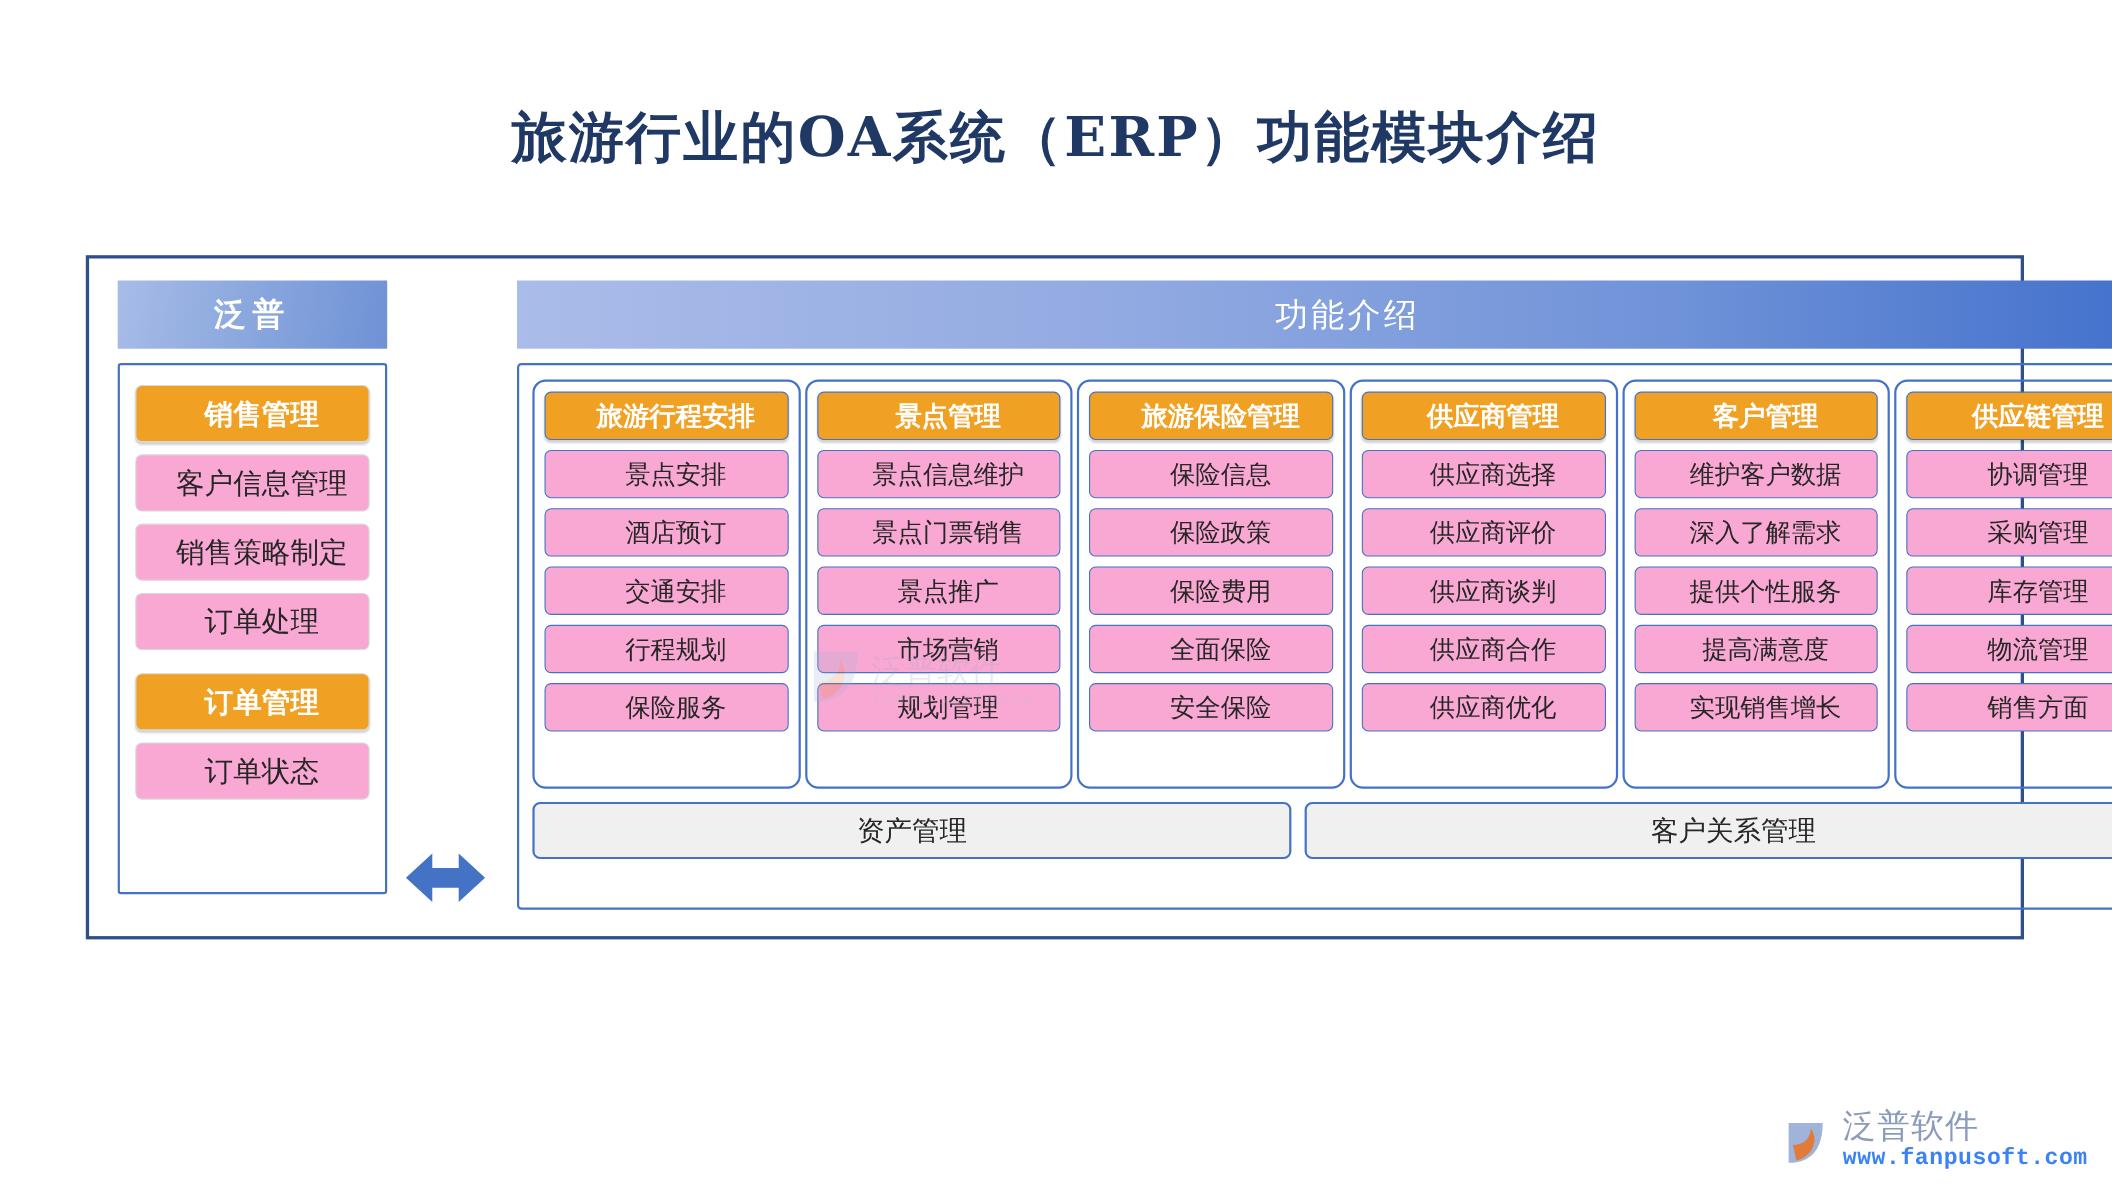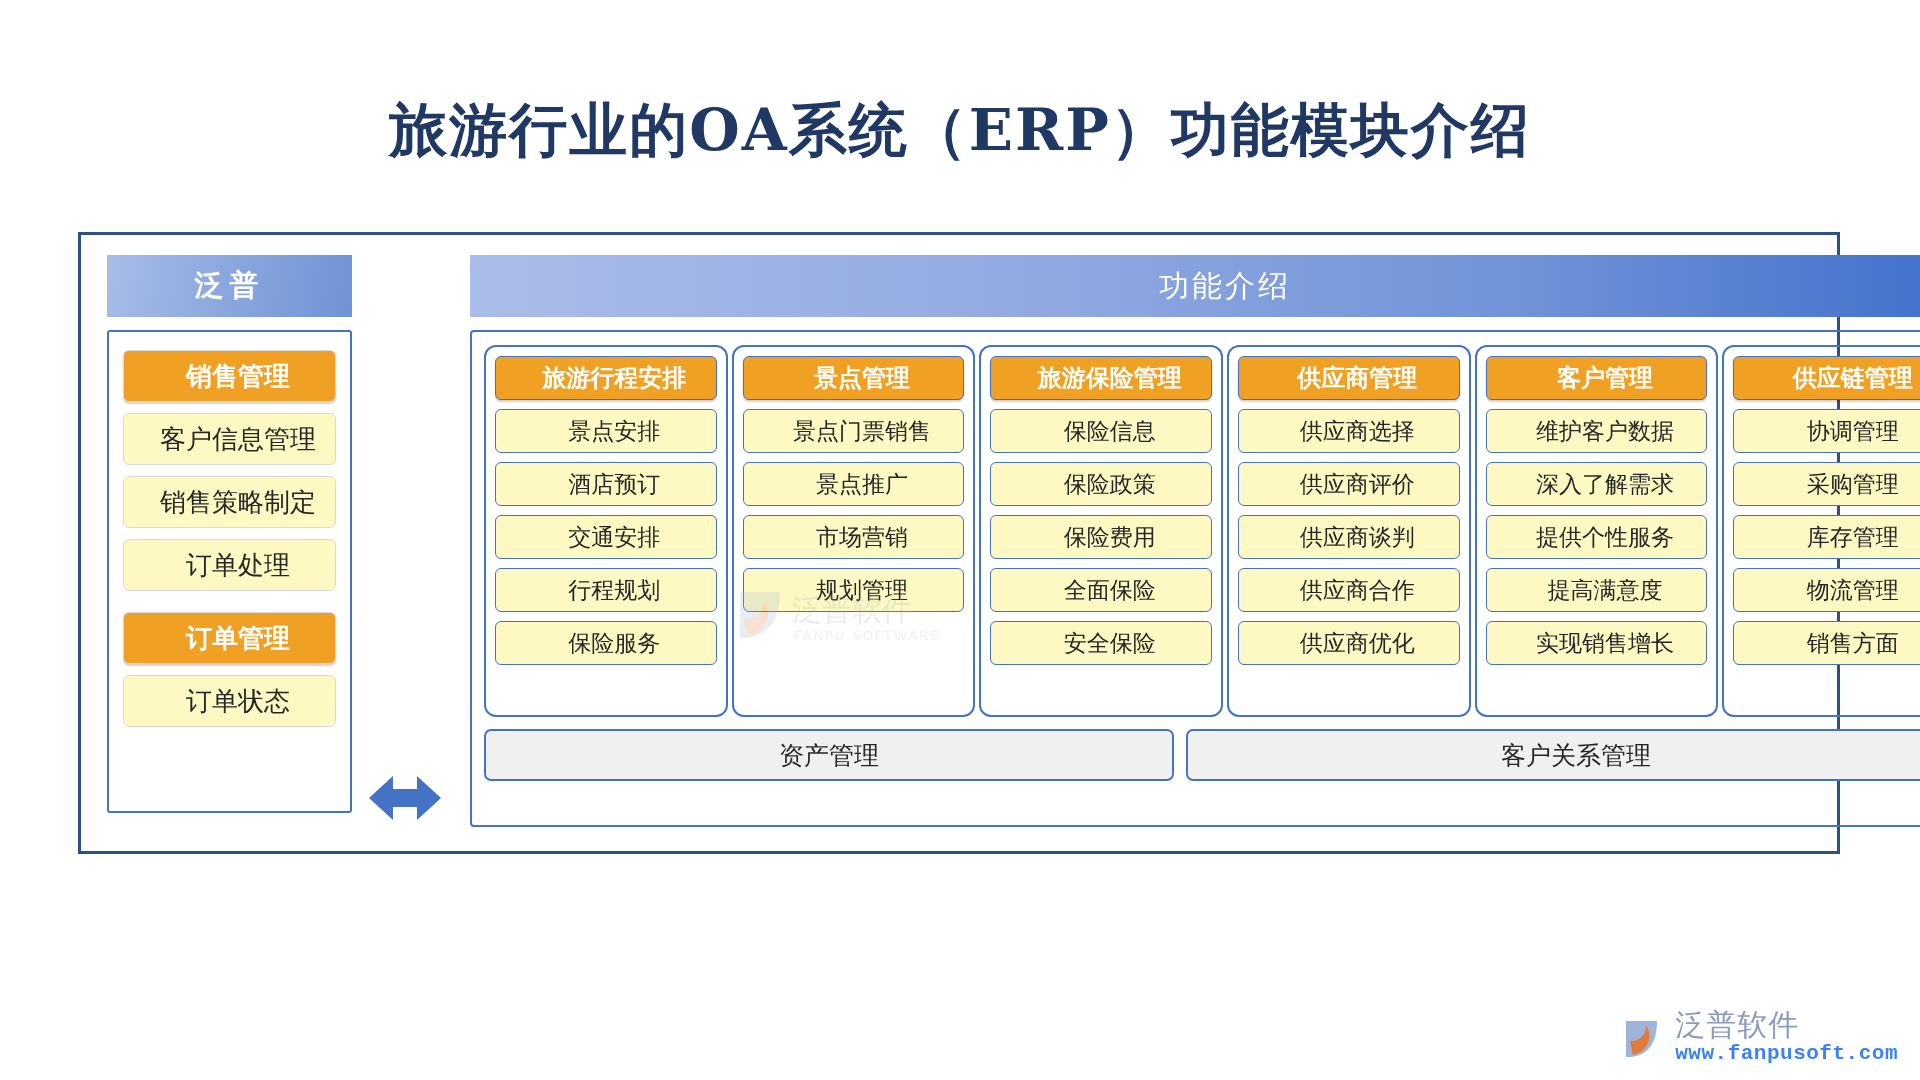--- a/index.html
+++ b/index.html
@@ -11,21 +11,21 @@
     position:relative;
   }
 
   
   .page-title{
     position:absolute;
     top:92px;left:0;right:0;
     text-align:center;
     font-family:"DejaVu Serif","Liberation Serif",serif;
     font-weight:bold;
-    font-size:58px;
+    font-size:50px;
     letter-spacing:2px;
     color:#1f3864;
   }
 
   
   .board{
     position:absolute;
     left:78px;top:232px;
     width:1762px;height:622px;
     border:3px solid #2d4f8a;
@@ -69,21 +69,21 @@
     padding-left:17px;
   }
   .pill.head{
     background:#f0a022;
     border:1px solid #4472c4;
     color:#ffffff;
     font-weight:bold;
     box-shadow:0 2px 2px rgba(0,0,0,.18);
   }
   .pill.sub{
-    background:#fef9c3;
+    background:#f9a8d4;
     border:1px solid #4472c4;
     color:#262626;
   }
   .sidebar .pill{height:52px;font-size:26px;margin-bottom:11px;}
   .sidebar .pill.head{border:1px solid #d9d9d9;}
   .sidebar .pill.sub{border:1px solid #d9d9d9;}
   .sidebar .gap{height:10px;}
 
   
   .arrow{
@@ -215,20 +215,21 @@
           <div class="pill head">旅游行程安排</div>
           <div class="pill sub">景点安排</div>
           <div class="pill sub">酒店预订</div>
           <div class="pill sub">交通安排</div>
           <div class="pill sub">行程规划</div>
           <div class="pill sub">保险服务</div>
         </div>
 
         <div class="col">
           <div class="pill head">景点管理</div>
+          <div class="pill sub">景点信息维护</div>
           <div class="pill sub">景点门票销售</div>
           <div class="pill sub">景点推广</div>
           <div class="pill sub">市场营销</div>
           <div class="pill sub">规划管理</div>
         </div>
 
         <div class="col">
           <div class="pill head">旅游保险管理</div>
           <div class="pill sub">保险信息</div>
           <div class="pill sub">保险政策</div>

